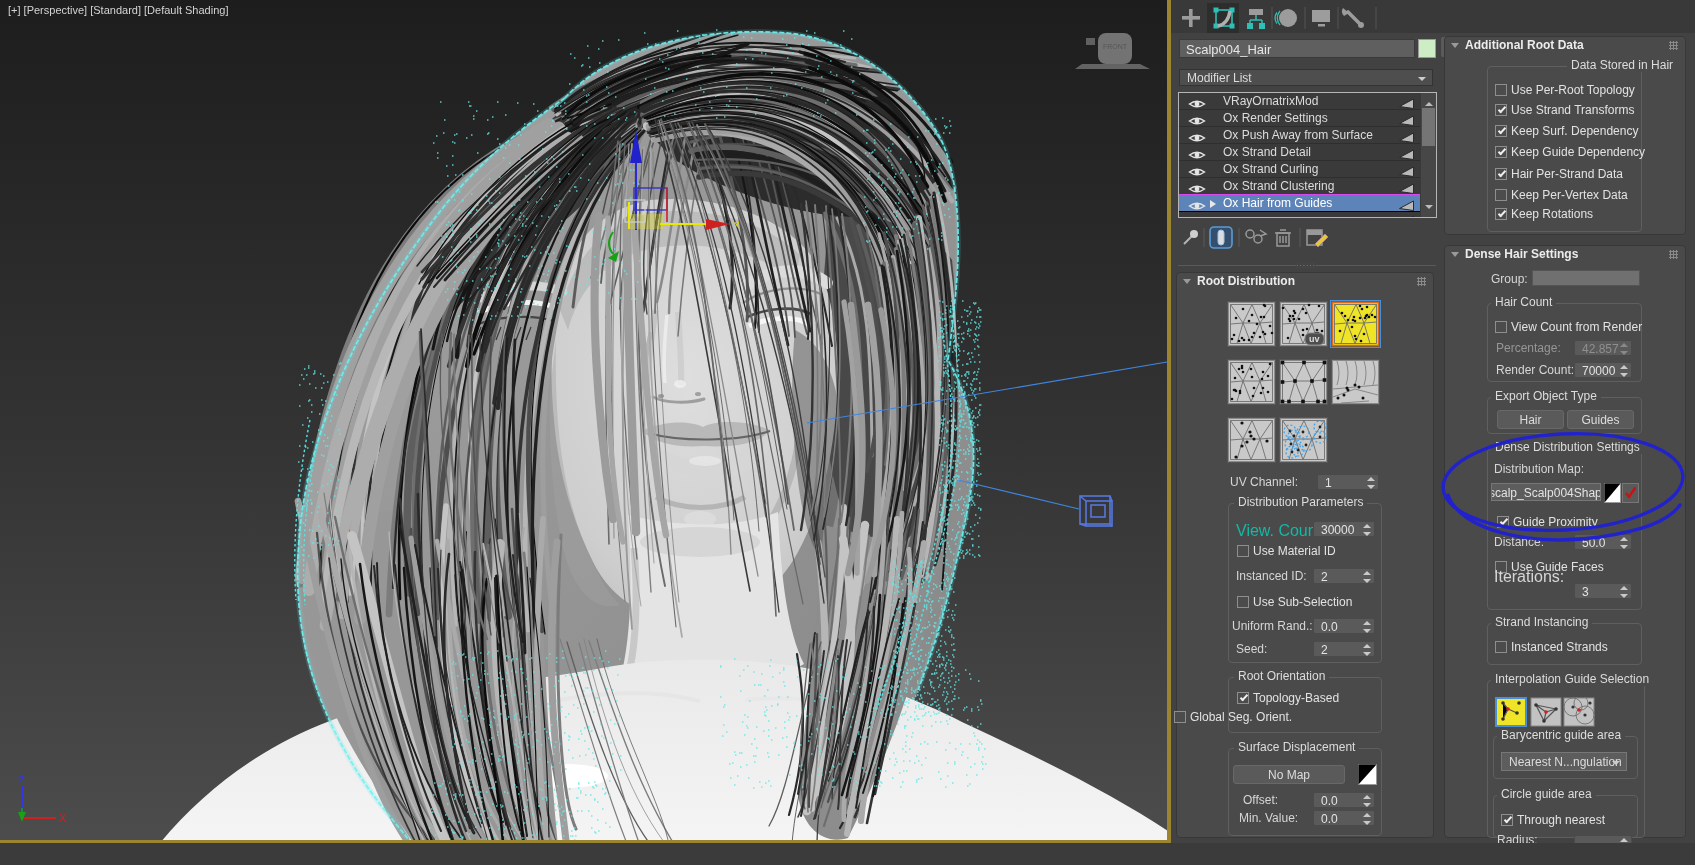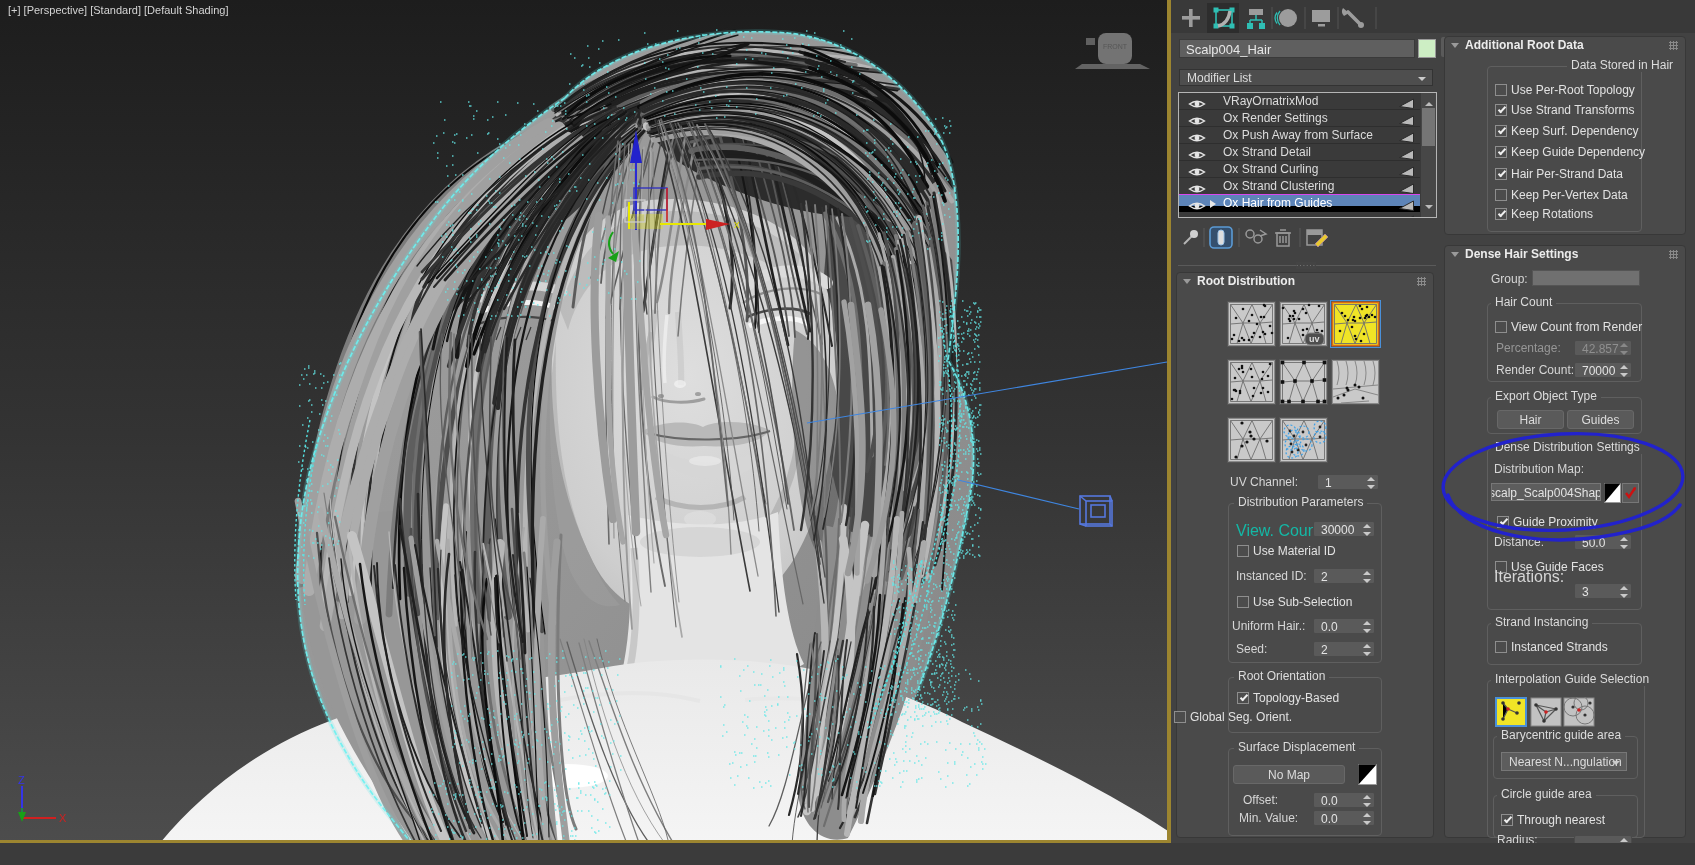--- a/index.html
+++ b/index.html
@@ -709,21 +709,21 @@
     <div class="abs" style="left:1179px;top:178px;width:241px;height:17px;border-bottom:1px solid #d946ef">
       <span class="abs" style="left:9px;top:3px"><svg width="18" height="12" viewBox="0 0 18 12">
           <path d="M1.5 6 Q9 0.5 16.5 6 Q9 11.5 1.5 6 Z" fill="none" stroke="#e4e4e4" stroke-width="1.5"></path>
           <circle cx="9" cy="6" r="2.4" fill="#e4e4e4"></circle>
         </svg></span>
       <span class="abs" style="left:44px;top:1px;color:#dcdcdc;font-size:12px">Ox Strand Clustering</span>
       <span class="abs" style="left:219px;top:3px"><svg width="17" height="12" viewBox="0 0 17 12">
           <path d="M15.5 1 L1.5 8.5 L15.5 10.5 Z" fill="#b9b9b9" stroke="#2a2a2a" stroke-width="1"></path>
         </svg></span>
     </div>
-    <div class="abs" style="left:1179px;top:195px;width:241px;height:17px;background:#5d84b8;border-bottom:6px solid #000000">
+    <div class="abs" style="left:1179px;top:195px;width:241px;height:17px;background:#5d84b8;border-bottom:1px solid #000000">
       <span class="abs" style="left:9px;top:3px"><svg width="18" height="12" viewBox="0 0 18 12">
           <path d="M1.5 6 Q9 0.5 16.5 6 Q9 11.5 1.5 6 Z" fill="none" stroke="#e4e4e4" stroke-width="1.5"></path>
           <circle cx="9" cy="6" r="2.4" fill="#e4e4e4"></circle>
         </svg></span>
       <i class="abs" style="left:31px;top:5px;border:4px solid transparent;border-left:6px solid #e8e8e8"></i>
       <span class="abs" style="left:44px;top:1px;color:#fff;font-size:12px">Ox Hair from Guides</span>
       <span class="abs" style="left:219px;top:3px"><svg width="17" height="12" viewBox="0 0 17 12">
           <path d="M15.5 1 L1.5 8.5 L15.5 10.5 Z" fill="#b9b9b9" stroke="#2a2a2a" stroke-width="1"></path>
         </svg></span>
     </div>
@@ -987,21 +987,21 @@
       <span class="spv" style="color:#e3e3e3;font-size:12px">2</span>
       <span class="spa">
         <i class="up" style="border-bottom-color:#c9c9c9"></i>
         <i class="dn" style="border-top-color:#c9c9c9"></i>
       </span>
     </div>
     <div class="cbrow" style="left:1237px;top:596px;width:200px">
       <span class="cb"></span>
       <span class="cbl" style="font-size:12px">Use Sub-Selection</span>
     </div>
-    <div class="lbl" style="left:1232px;top:619px;color:#d6d6d6;font-size:12px;">Uniform Hair.:</div>
+    <div class="lbl" style="left:1232px;top:619px;color:#d6d6d6;font-size:12px;">Uniform Rand.:</div>
     <div class="spin" style="left:1313px;top:618px;width:62px;height:16px">
       <span class="spv" style="color:#e3e3e3;font-size:12px">0.0</span>
       <span class="spa">
         <i class="up" style="border-bottom-color:#c9c9c9"></i>
         <i class="dn" style="border-top-color:#c9c9c9"></i>
       </span>
     </div>
     <div class="lbl" style="left:1236px;top:642px;color:#d6d6d6;font-size:12px;">Seed:</div>
     <div class="spin" style="left:1313px;top:641px;width:62px;height:16px">
       <span class="spv" style="color:#e3e3e3;font-size:12px">2</span>

